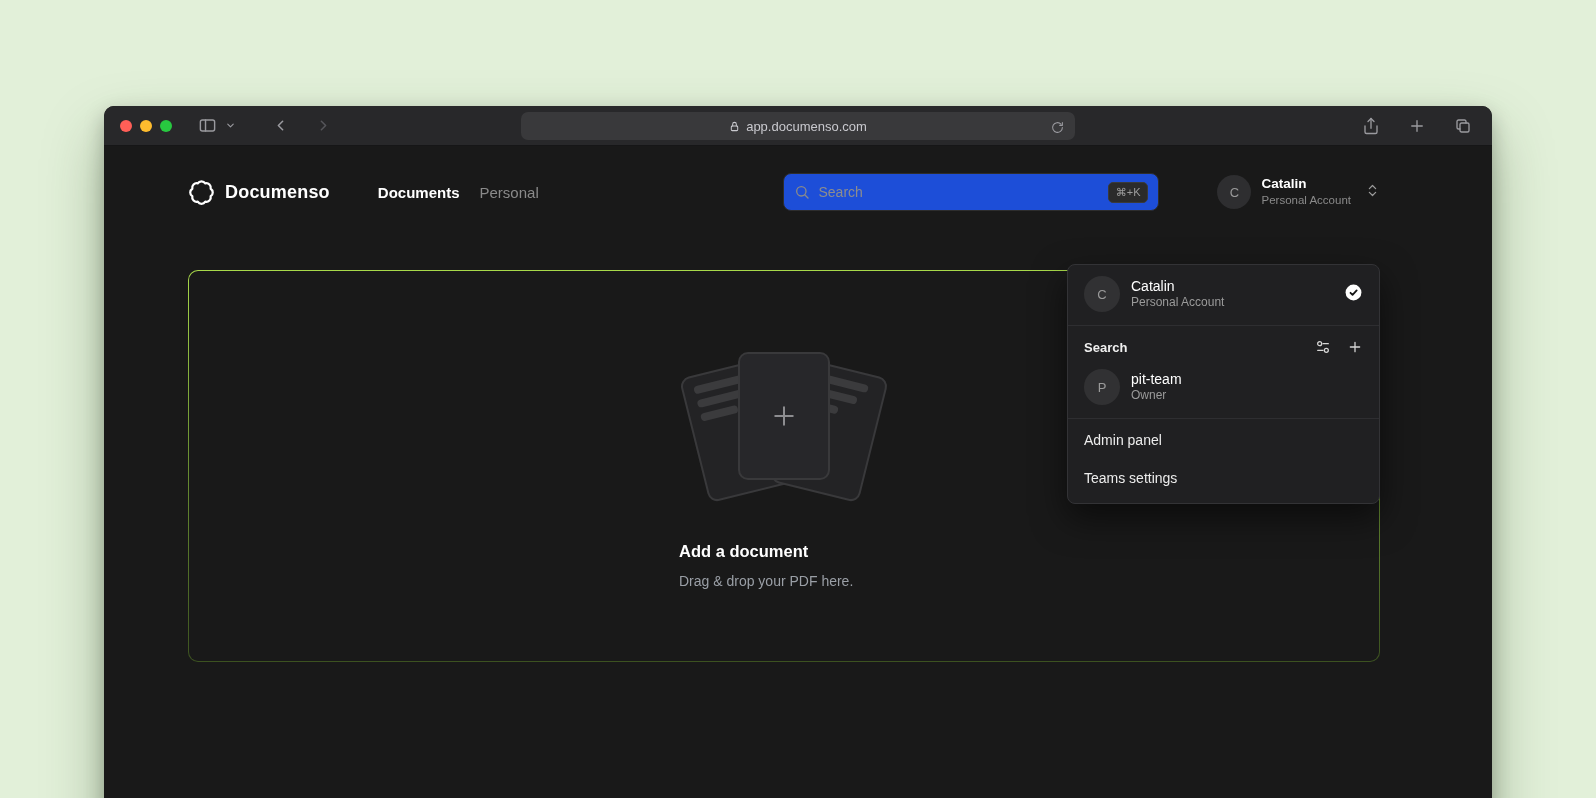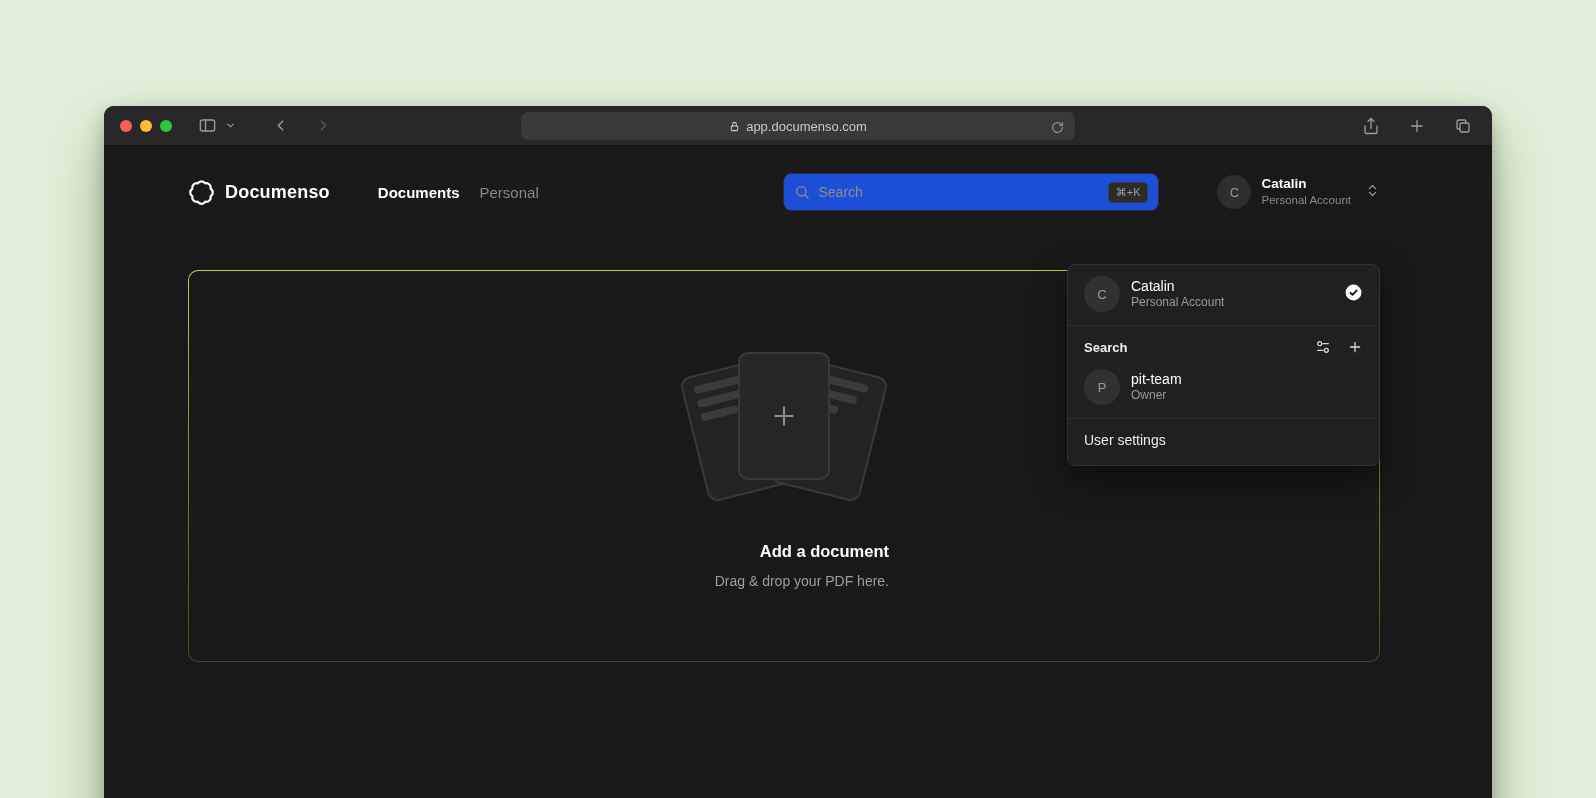--- a/index.html
+++ b/index.html
@@ -134,21 +134,21 @@
   
   .dropzone {
     position: absolute; left: 84px; right: 112px; top: 124px; bottom: 15px;
     border-radius: 10px;
     border: 1px solid transparent;
     background:
       linear-gradient(#191919,#191919) padding-box,
       linear-gradient(180deg, #a8d94a 0%, #6d9434 45%, #3c5220 100%) border-box;
     display: flex; align-items: center; justify-content: center;
   }
-  .dz-inner { display: flex; flex-direction: column; align-items: flex-end; transform: translateY(4px); }
+  .dz-inner { display: flex; flex-direction: column; align-items: flex-start; transform: translateY(4px); }
   .cards { position: relative; width: 210px; height: 150px; margin-bottom: 40px; }
   .doc-card {
     position: absolute; width: 92px; height: 128px;
     background: #232325;
     border: 2px solid #39393b;
     border-radius: 10px;
   }
   .doc-card .bars { padding: 9px 10px; display: flex; flex-direction: column; gap: 6px; }
   .doc-card .bar { height: 8px; border-radius: 4px; background: #3b3b3d; }
   .doc-card.left  { left: 14px; top: 14px; transform: rotate(-14deg); }
@@ -345,17 +345,18 @@
       <div class="menu-row">
         <span class="avatar">P</span>
         <span class="menu-row-text">
           <div class="menu-row-name">pit-team</div>
           <div class="menu-row-sub">Owner</div>
         </span>
       </div>
 
       <div class="menu-divider"></div>
 
-      <div class="menu-action">User settings</div>
+      <div class="menu-action">Admin panel</div>
+      <div class="menu-action">Teams settings</div>
     </div>
 
   </div>
 </div>
 
 </body></html>

